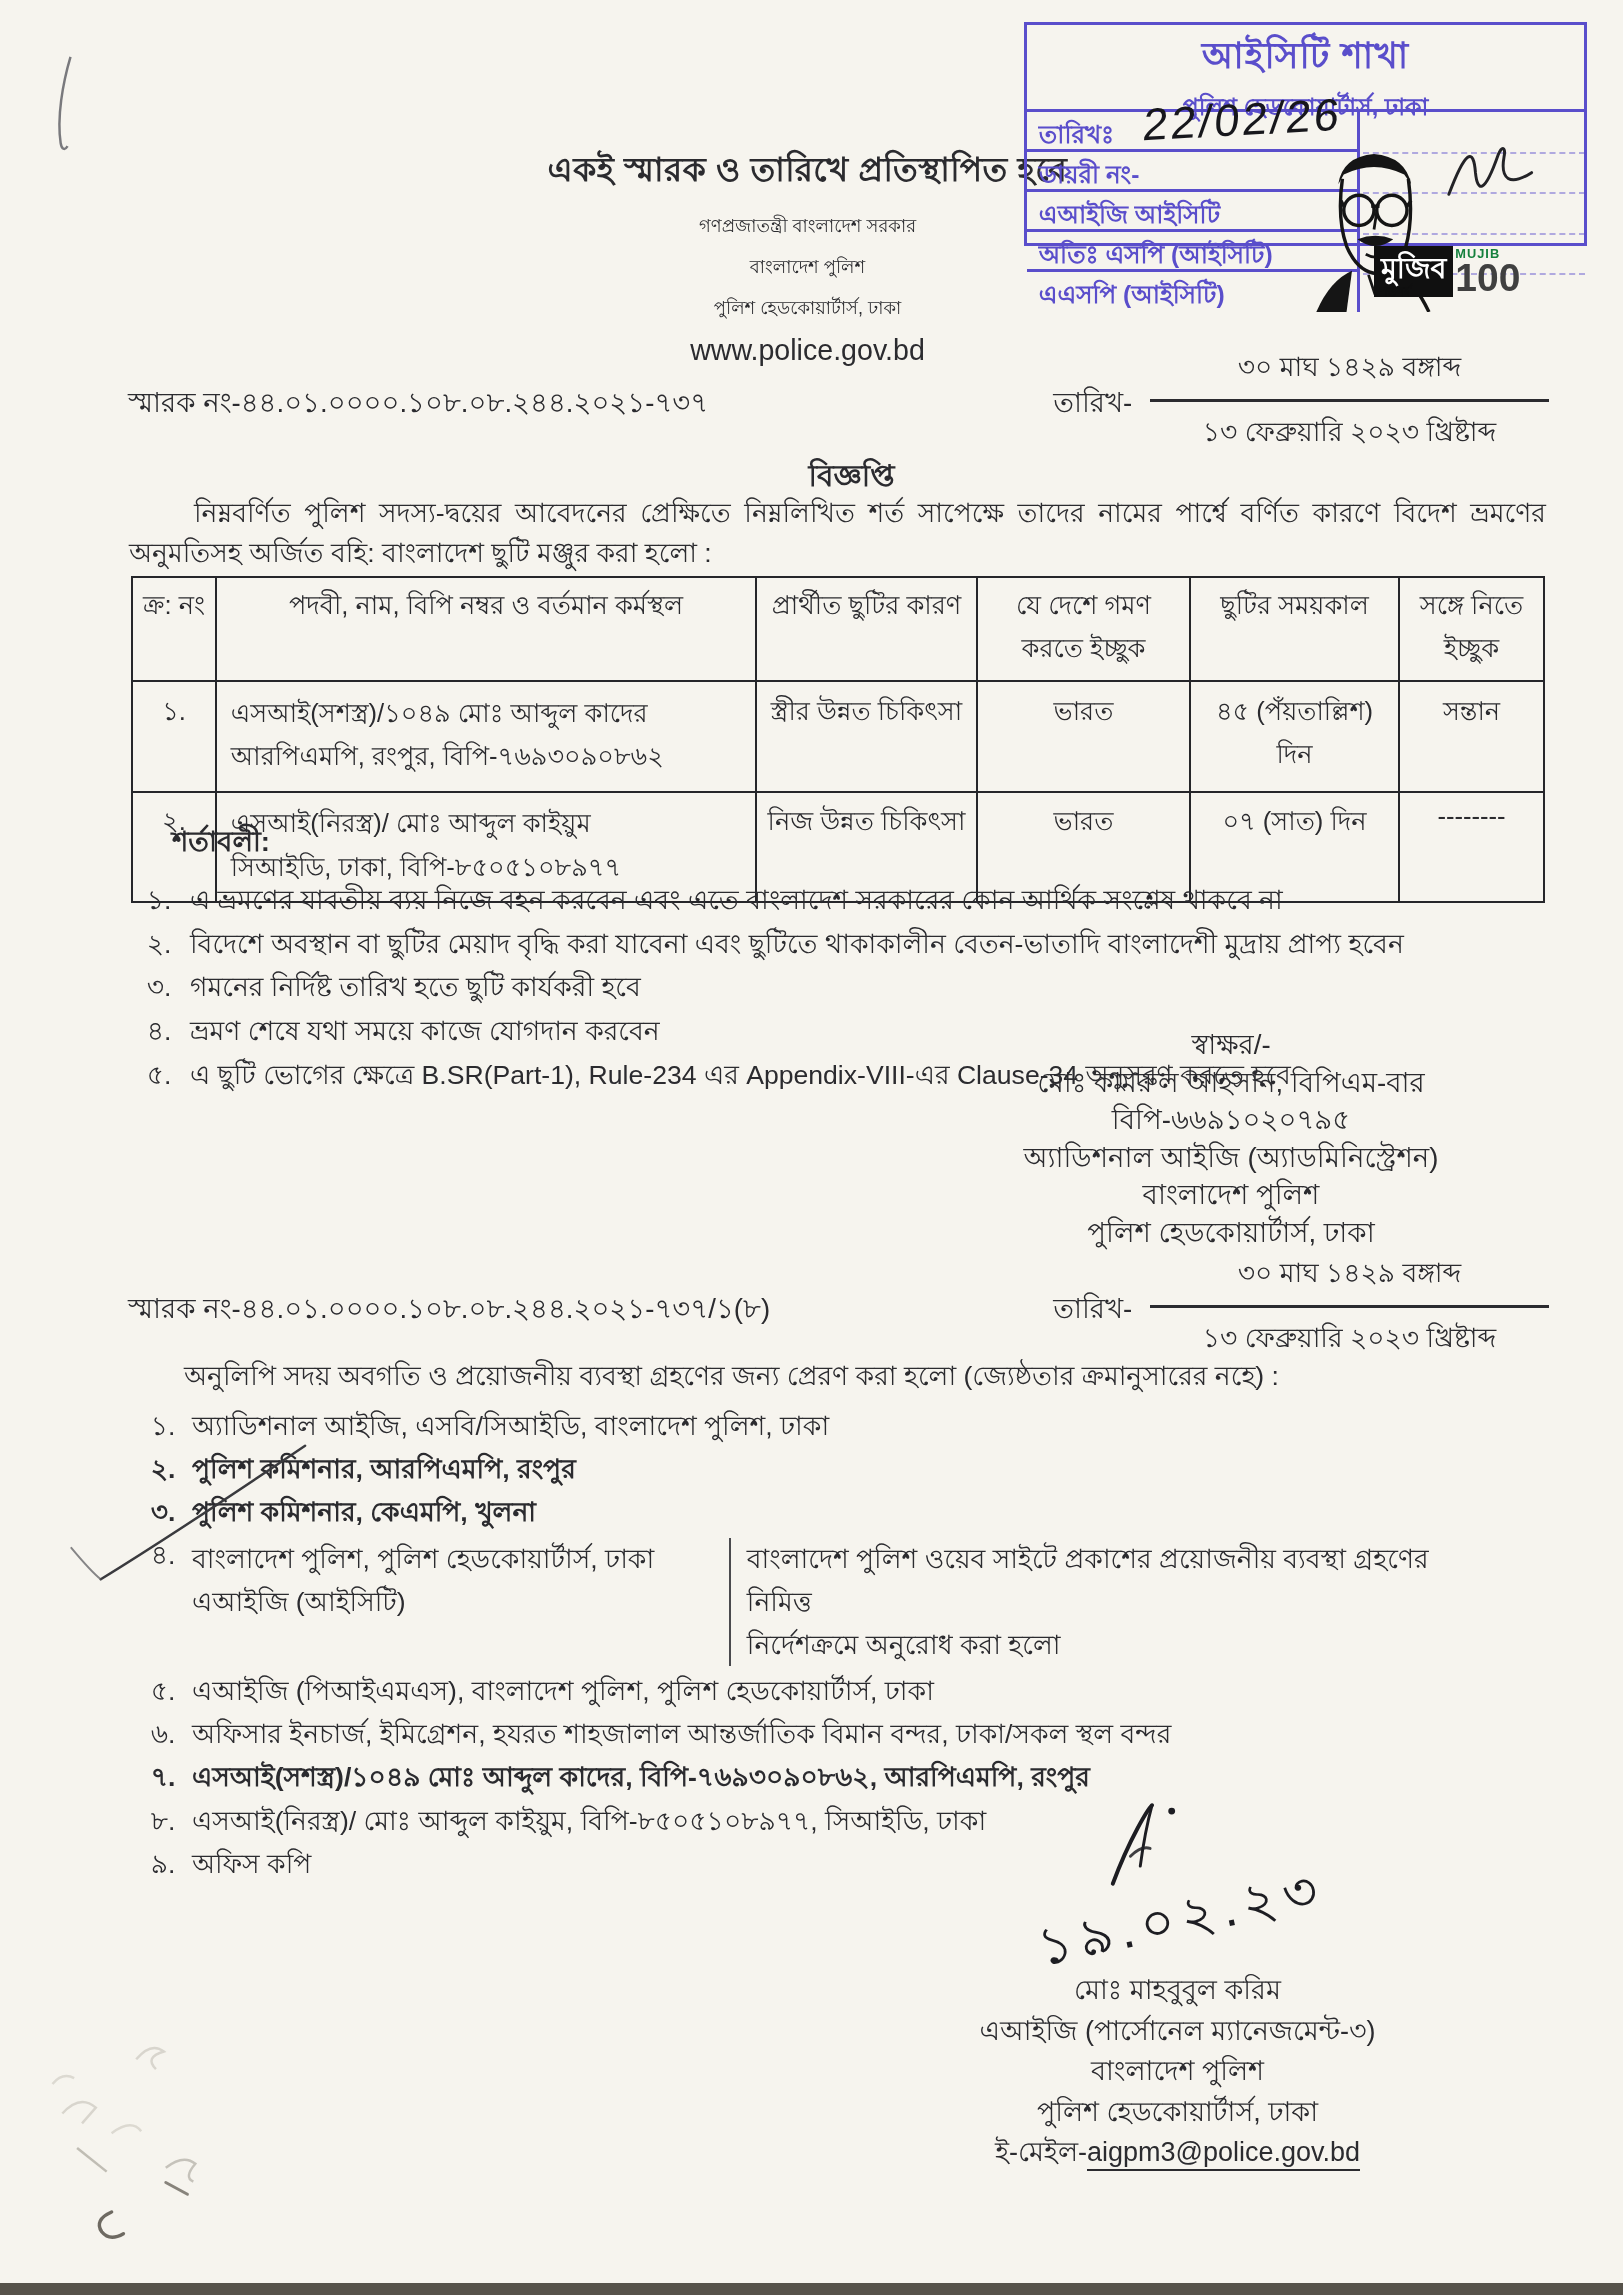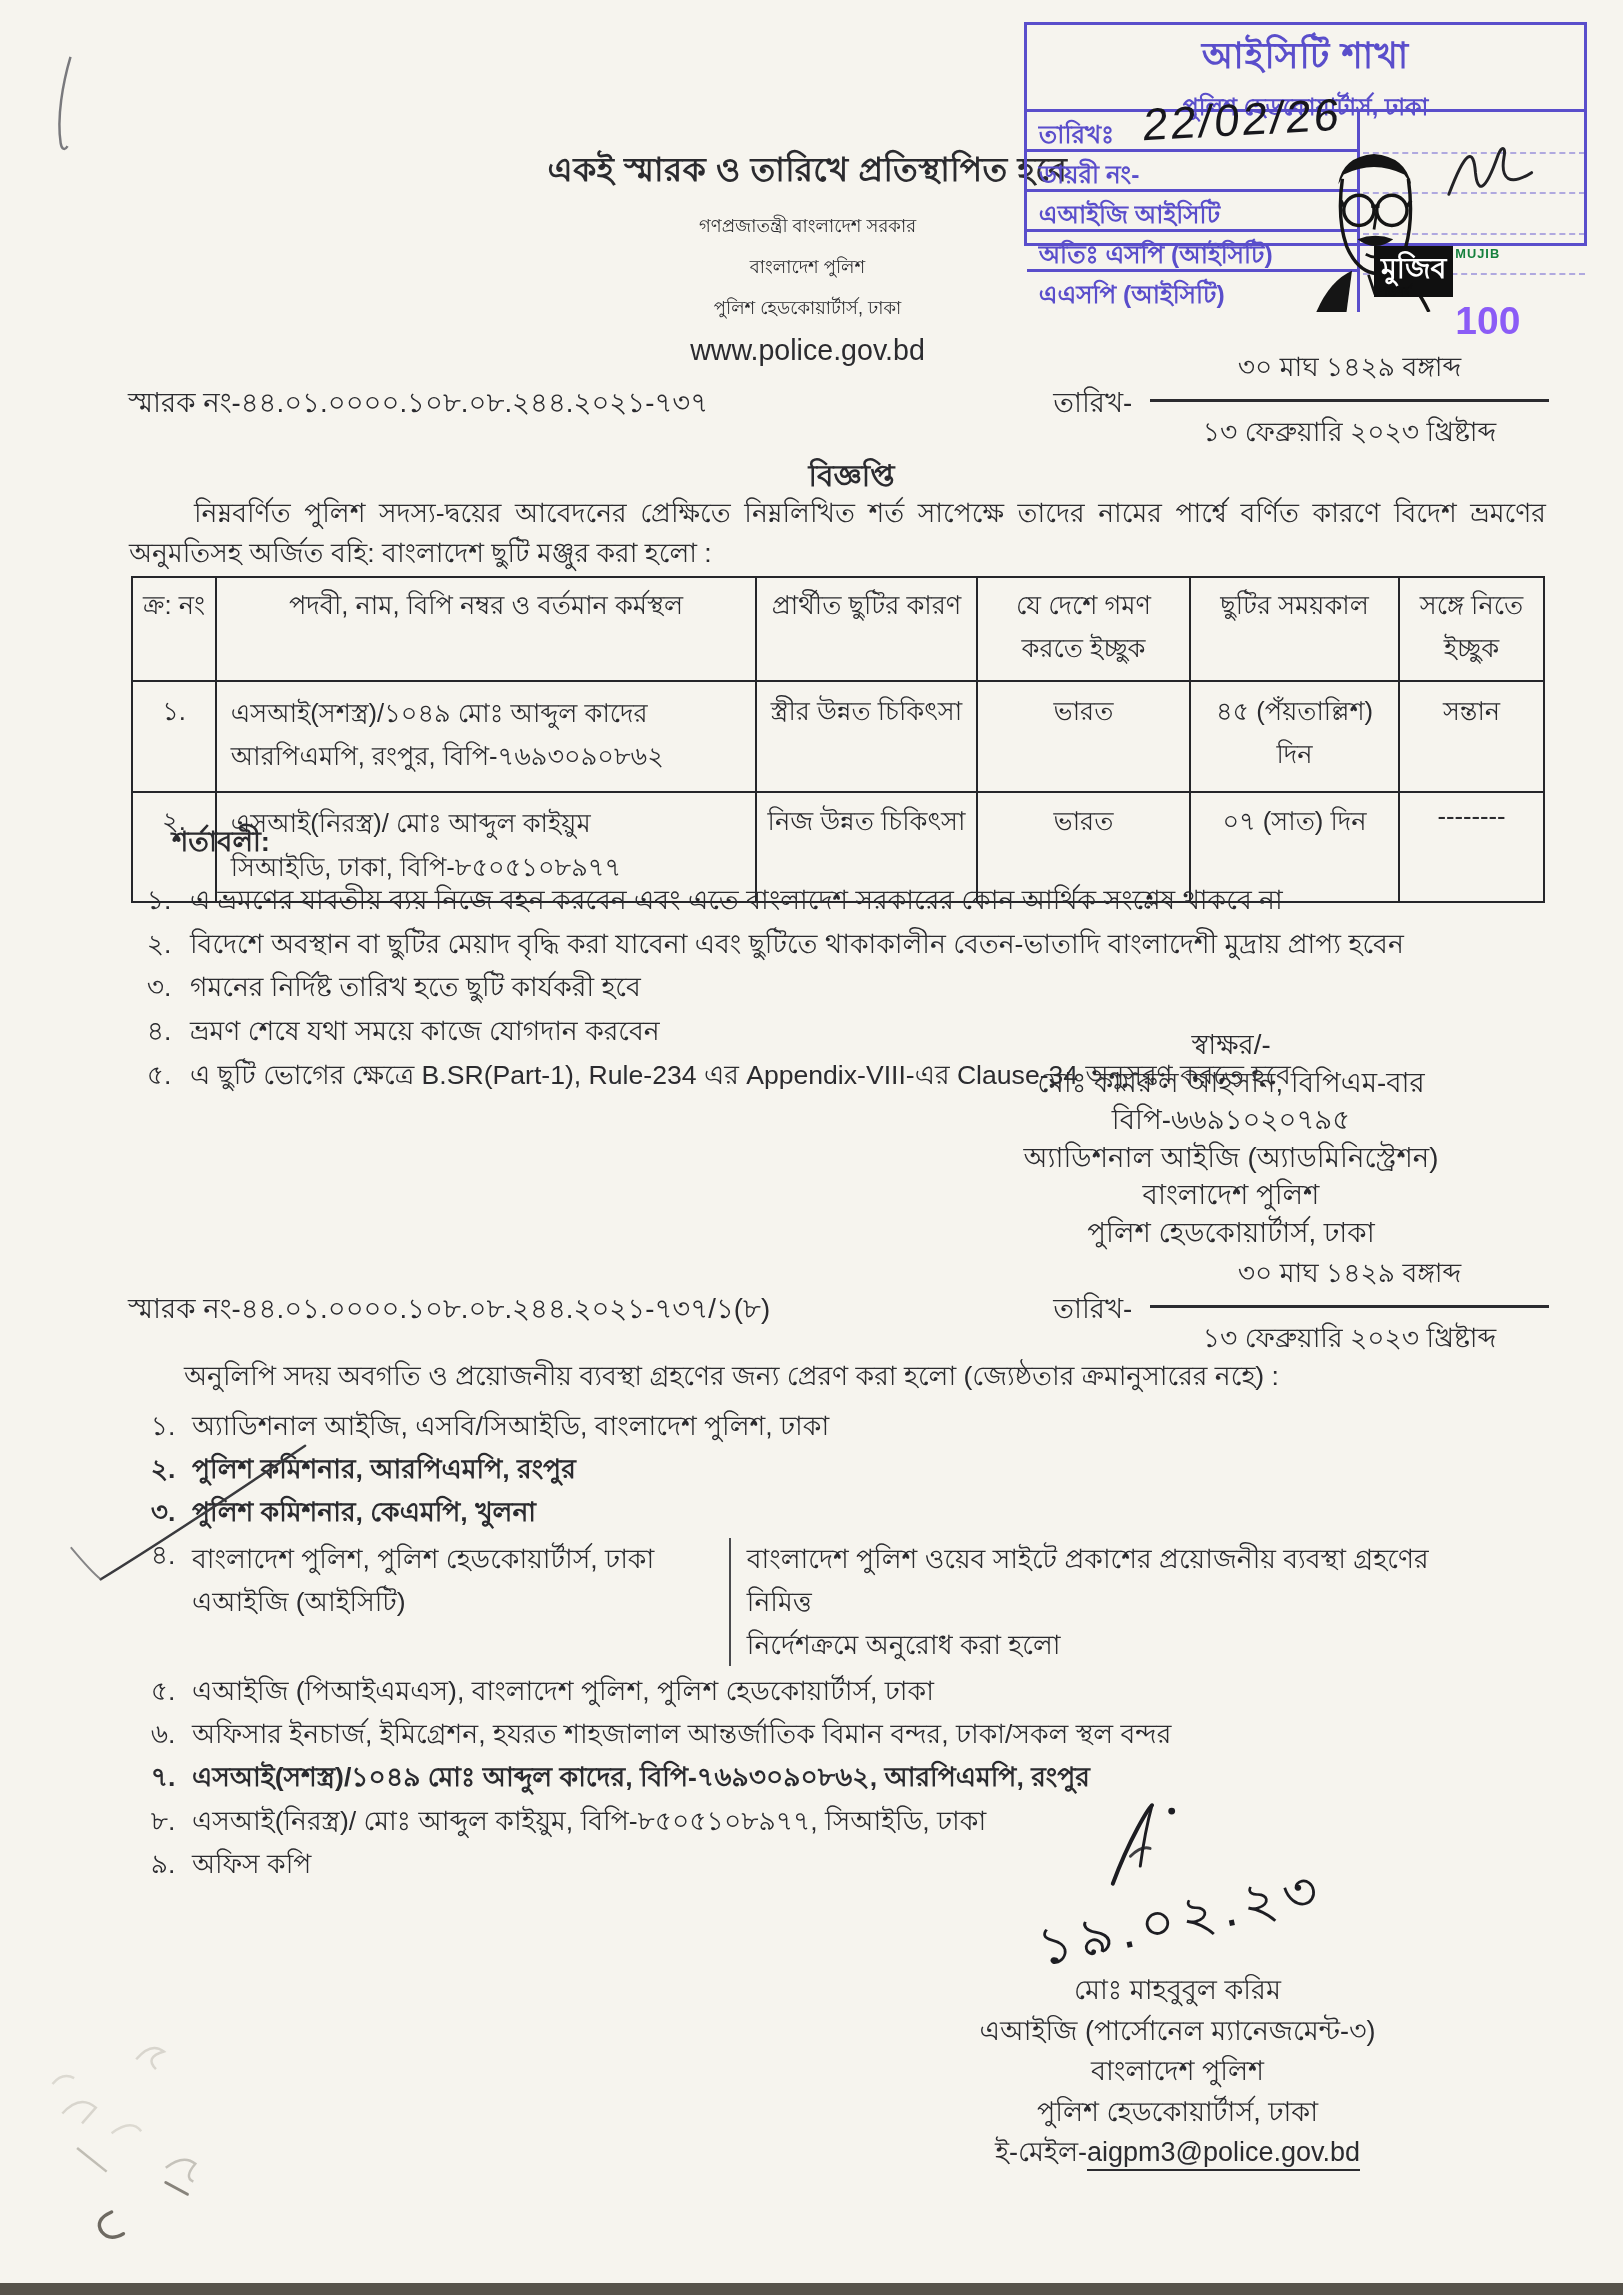--- a/index.html
+++ b/index.html
@@ -25,21 +25,21 @@
                    letter-spacing:3px;transform:rotate(-3deg) skewX(-8deg);font-weight:400;}
   .stamp-dash{position:absolute;left:336px;width:222px;border-top:2px dashed rgba(90,78,203,.45);}
   .portrait{position:absolute;left:278px;top:118px;z-index:2;}
   .stamp-sign{position:absolute;left:414px;top:110px;z-index:2;}
   .mujib-logo{position:absolute;left:347px;top:221px;z-index:3;display:flex;align-items:flex-start;}
   .mujib-boxwrap{position:relative;text-align:right;}
   .mujib-box{background:#101010;color:#ffffff;font-weight:700;font-size:28.6px;padding:1px 6.9px 3px;}
   .mujib-shotoborsho{position:absolute;left:5.9px;top:36px;font-size:12.8px;font-weight:700;color:#101010;}
   .mujib-right{display:flex;flex-direction:column;margin-left:2px;}
   .mujib-en{font-size:12.8px;font-weight:700;color:#15803d;letter-spacing:1px;}
-  .mujib-100{font-size:39px;font-weight:800;color:#8b5cf6;line-height:.85;margin-top:43px;}
+  .mujib-100{font-size:39px;font-weight:800;color:#404040;line-height:.85;}
 
   
   .memo-row{position:absolute;left:128px;width:1421px;display:flex;justify-content:space-between;}
   #memo1{top:347px;} #memo2{top:1253px;}
   .memo-no{font-size:27.6px;padding-top:35px;}
   .date-group{display:flex;gap:17.7px;}
   .date-label{font-size:27.6px;padding-top:35px;}
   .date-frac{width:399px;text-align:center;font-size:26.6px;}
   .date-top{padding-bottom:7.9px;border-bottom:3px solid #2b2b2f;}
   .date-bottom{padding-top:9.9px;}

